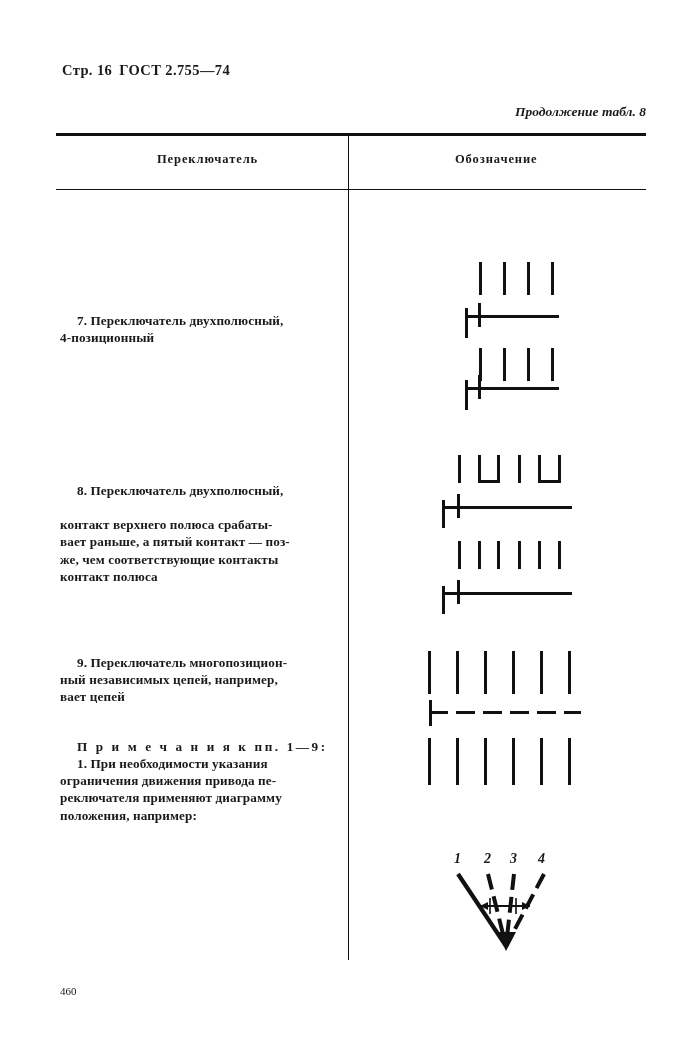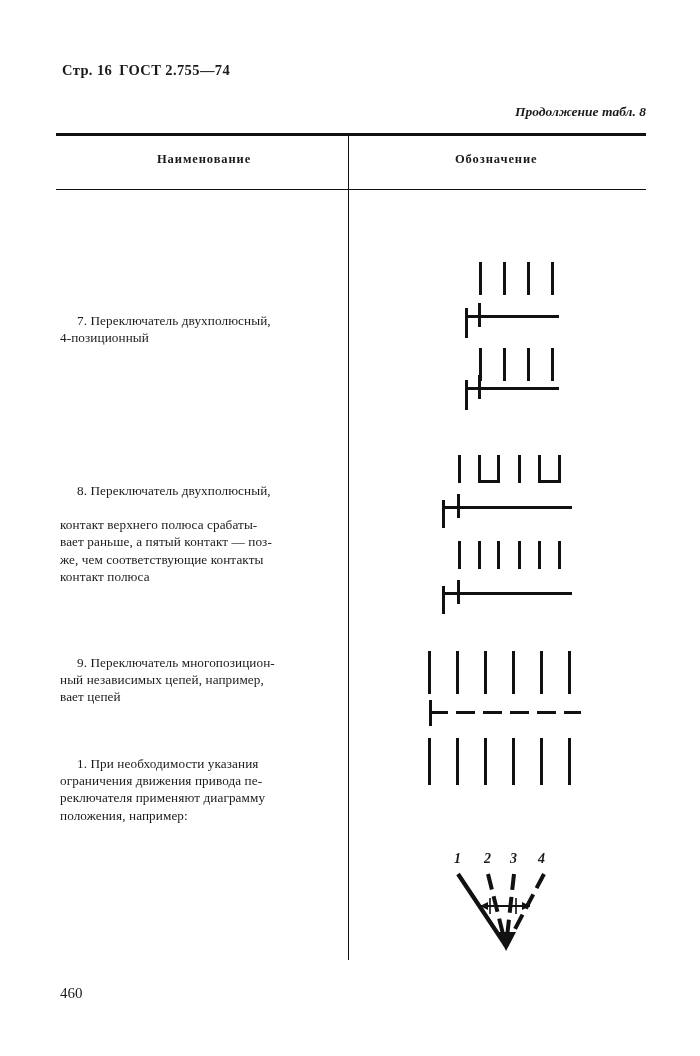--- a/index.html
+++ b/index.html
@@ -85,21 +85,21 @@
 
   
   .txt {
     position: absolute;
     left: 60px;
     width: 272px;
     font-size: 13.2px;
     line-height: 1.30;
     text-align: justify;
     text-justify: inter-word;
-    font-weight: normal;
+    font-weight: bold;
     letter-spacing: 0.1px;
   }
   .txt .ind { display: inline-block; width: 17px; }
   .spaced { letter-spacing: 2.6px; }
 
   .txt-item7  { top: 312px; }
   .txt-item8  { top: 482px; }
   .txt-item9  { top: 654px; }
   .txt-notes  { top: 738px; }
   .txt-a      { top: 877px; }
@@ -160,40 +160,40 @@
     font-style: italic;
     font-weight: bold;
     line-height: 1;
   }
 
   
   .folio {
     position: absolute;
     left: 60px;
     top: 985px;
-    font-size: 15px;
+    font-size: 11px;
     font-weight: normal;
   }
 </style>
 </head>
 <body>
 
 <div class="page">
 
   <div class="page-header">
     <span class="pg-label">Стр. 16</span><span class="std-no">ГОСТ 2.755—74</span>
   </div>
 
   <div class="table-cont">Продолжение табл. 8</div>
 
   <div class="rule-top"></div>
   <div class="rule-head"></div>
   <div class="col-divider"></div>
 
-  <div class="col-head col-head-name">Наименование</div>
+  <div class="col-head col-head-name">Переключатель</div>
   <div class="col-head col-head-sym">Обозначение</div>
 
   <div class="txt txt-item7">
     <span class="ind"></span><span>7. Переключатель     двухполюсный,</span><br>
     <span>4-позиционный</span>
   </div>
 
   <div class="sym">
 
     <div class="tick" style="left:479px; top:262px; height:33px;"></div>
@@ -272,21 +272,21 @@
 
     <div class="tick-long" style="left:428px; top:738px; height:47px;"></div>
     <div class="tick-long" style="left:456px; top:738px; height:47px;"></div>
     <div class="tick-long" style="left:484px; top:738px; height:47px;"></div>
     <div class="tick-long" style="left:512px; top:738px; height:47px;"></div>
     <div class="tick-long" style="left:540px; top:738px; height:47px;"></div>
     <div class="tick-long" style="left:568px; top:738px; height:47px;"></div>
   </div>
 
   <div class="txt txt-notes">
-    <span class="ind"></span><br>
+    <span class="ind"></span><span class="spaced">П р и м е ч а н и я  к пп. 1—9:</span><br>
     <span class="ind"></span><span>1. При  необходимости  указания</span><br>
     <span>ограничения движения привода пе-</span><br>
     <span>реключателя применяют диаграмму</span><br>
     <span>положения, например:</span>
   </div>
 
 
   <div class="fan">
     <span class="fan-num" style="left:16px; top:0px;">1</span>
     <span class="fan-num" style="left:46px; top:0px;">2</span>

